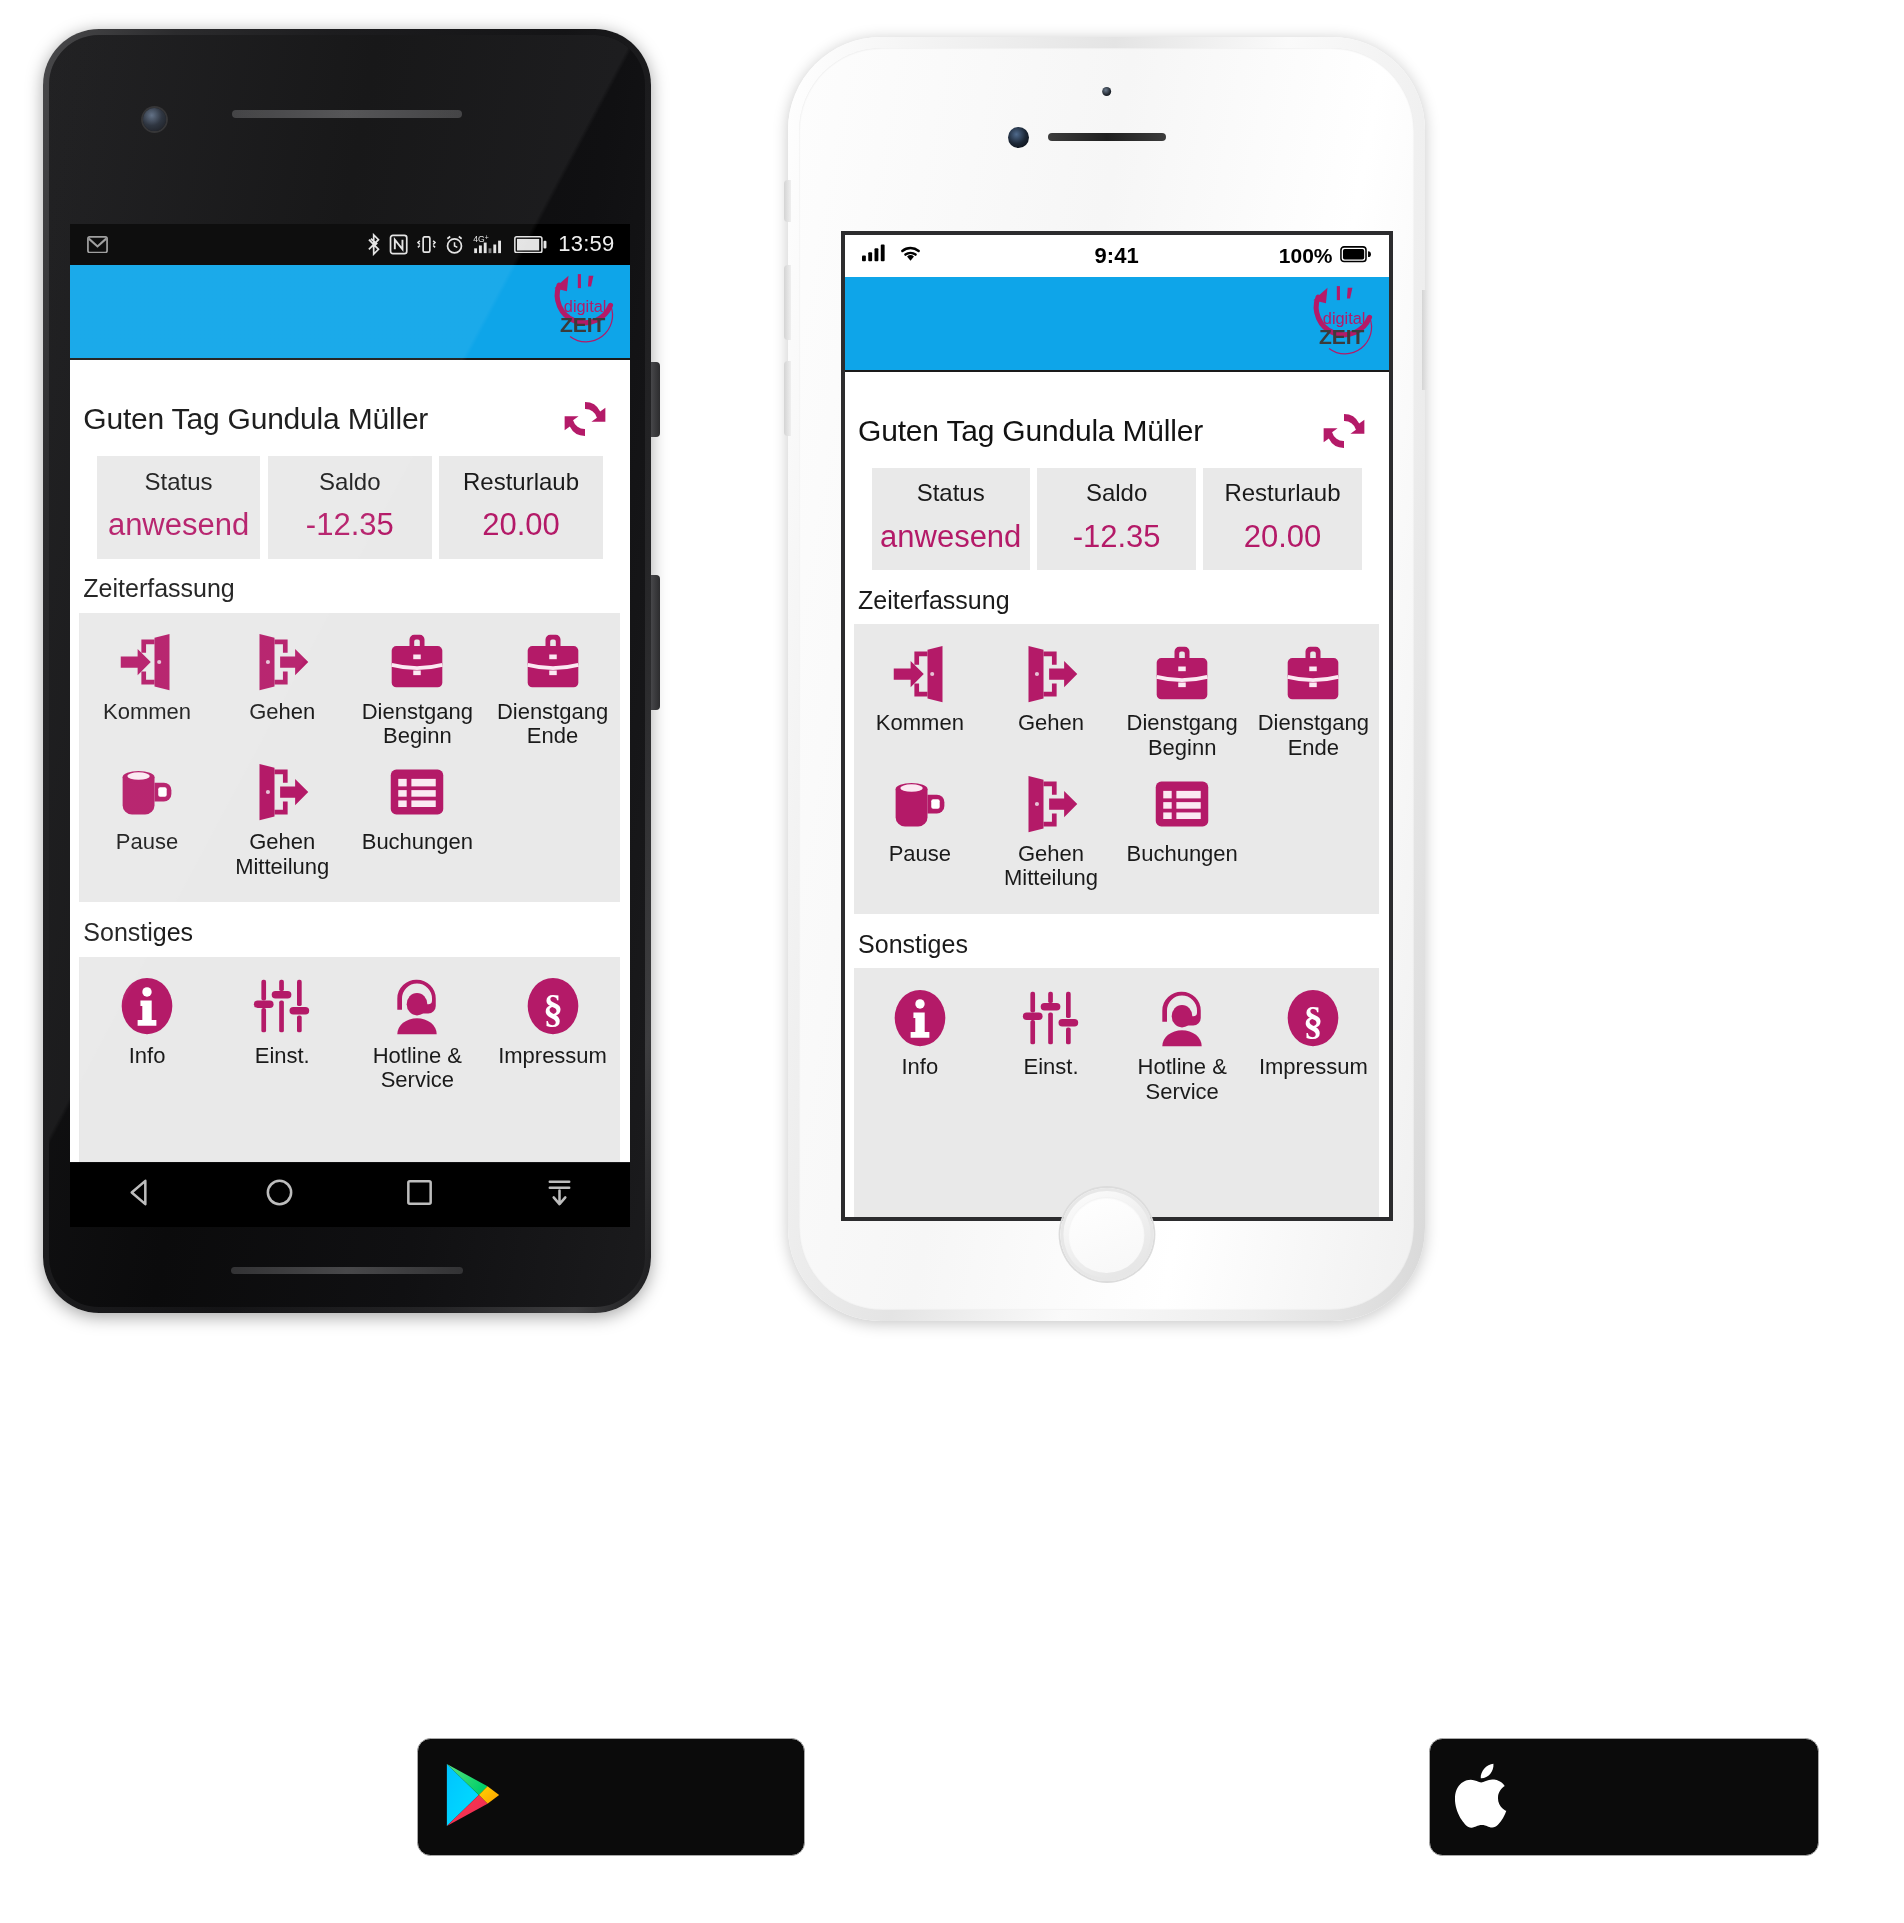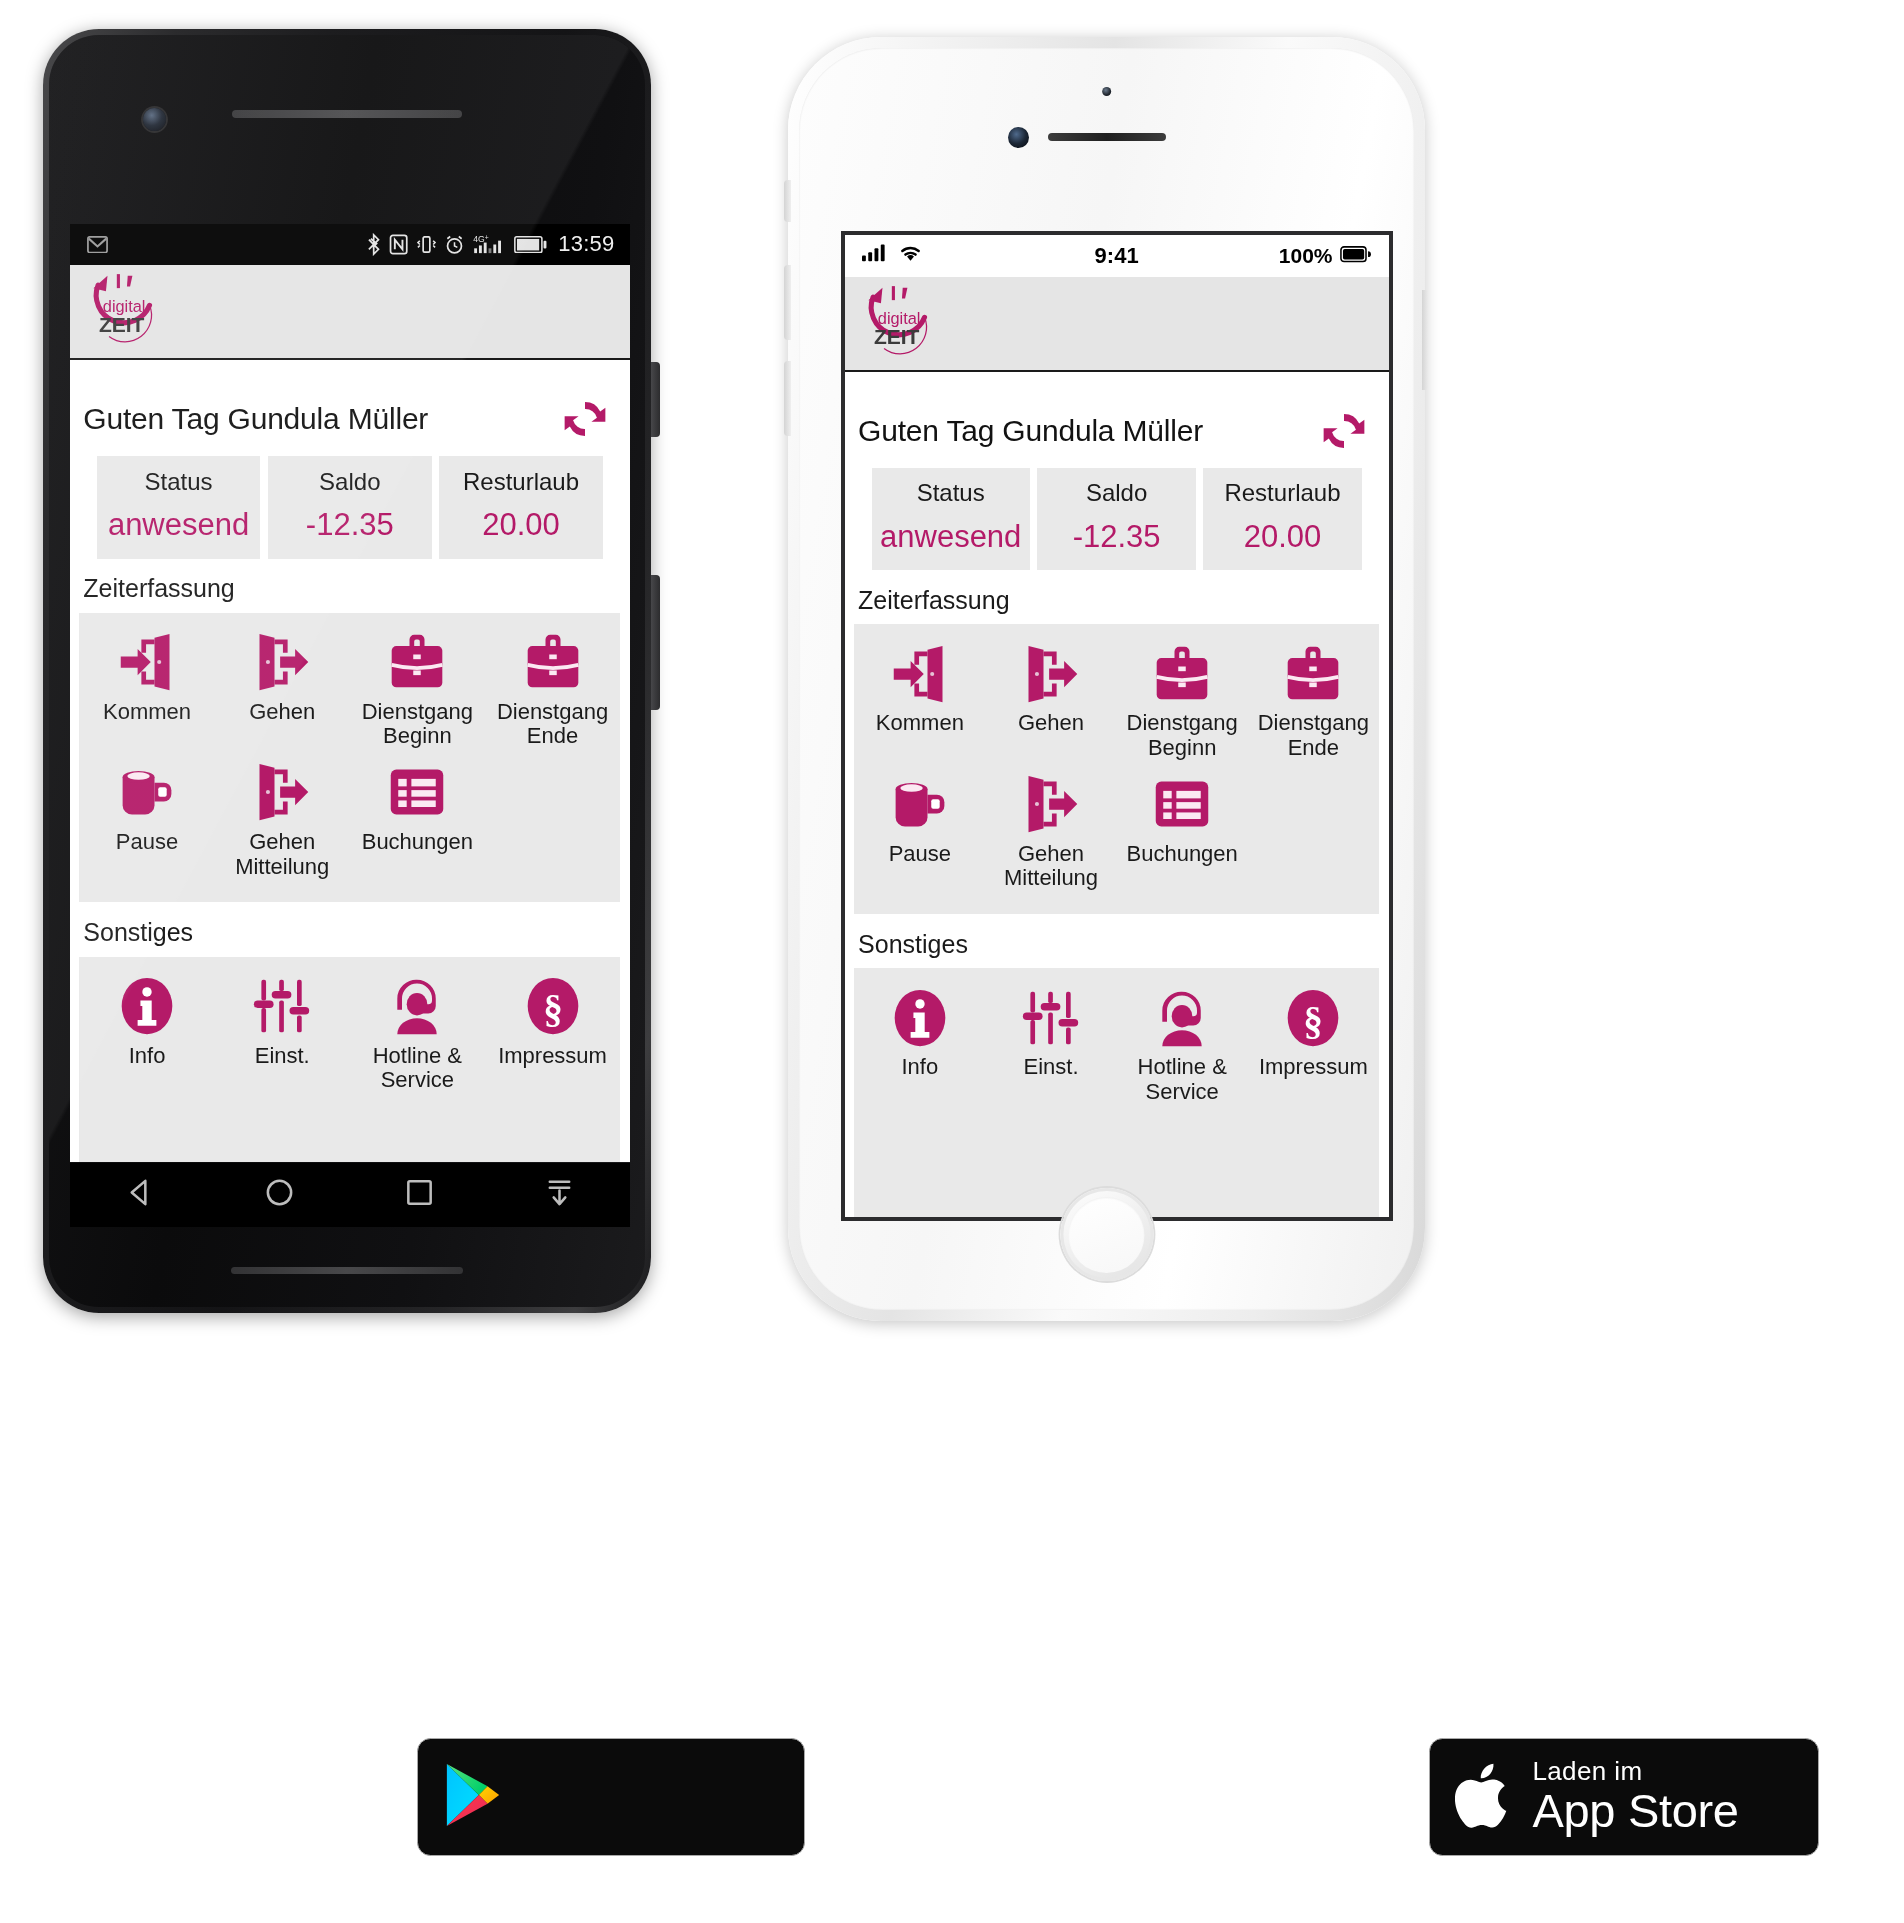--- a/index.html
+++ b/index.html
@@ -139,21 +139,22 @@
   }
   .ios-sb-left { display: flex; align-items: center; gap: 9.7px; flex: 1; }
   .ios-sb-center { flex: 0 0 auto; font-size: 22px; }
   .ios-sb-right { display: flex; align-items: center; justify-content: flex-end; gap: 7.7px; flex: 1; font-size: 21px; }
 
   
   .app { background: #fff; }
   .app-logobar {
     height: 95px; display: flex; align-items: center;
     padding-left: 4px; border-bottom: 2.9px solid #1a1a1a;
-    background: #e5e5e5;
+    background: #0ea5e9;
+    justify-content: flex-end;
   }
   .logo { width: 95px; height: 81px; }
 
   .app-greeting {
     display: flex; align-items: center; justify-content: space-between;
     padding: 13.5px 17.4px 9.7px 13.5px;
     margin-top: 19px;
   }
   .greet-text { font-size: 30px; color: #121212; letter-spacing: -0.2px; }
   .refresh-ico { width: 54px; height: 54px; flex: 0 0 auto; }
@@ -696,20 +697,16 @@
     </span>
   </a>
 
   <a class="badge badge-as">
     <span class="badge-ico">
       <svg width="60" height="71" viewBox="0 0 62 74">
         <path d="M44.5 39.5c-.1-8.3 6.8-12.3 7.1-12.5-3.9-5.7-9.9-6.5-12-6.6-5.1-.5-10 3-12.6 3-2.6 0-6.6-2.9-10.9-2.8-5.6.1-10.8 3.3-13.7 8.3-5.8 10.1-1.5 25.1 4.2 33.3 2.8 4 6.1 8.5 10.4 8.3 4.2-.2 5.8-2.7 10.8-2.7s6.4 2.7 10.8 2.6c4.5-.1 7.3-4.1 10-8.1 3.2-4.6 4.5-9.1 4.6-9.4-.1 0-8.7-3.4-8.7-13.4z" fill="#fff"></path>
         <path d="M36.4 14.6c2.3-2.8 3.8-6.7 3.4-10.6-3.3.1-7.3 2.2-9.7 5-2.1 2.4-4 6.4-3.5 10.1 3.7.3 7.4-1.8 9.8-4.5z" fill="#fff"></path>
       </svg>
     </span>
-    <span class="badge-txt">
-      <span class="badge-small as">Laden im</span>
-      <span class="badge-big">App Store</span>
-    </span>
   </a>
 
 </div>
 
 
 </body></html>

